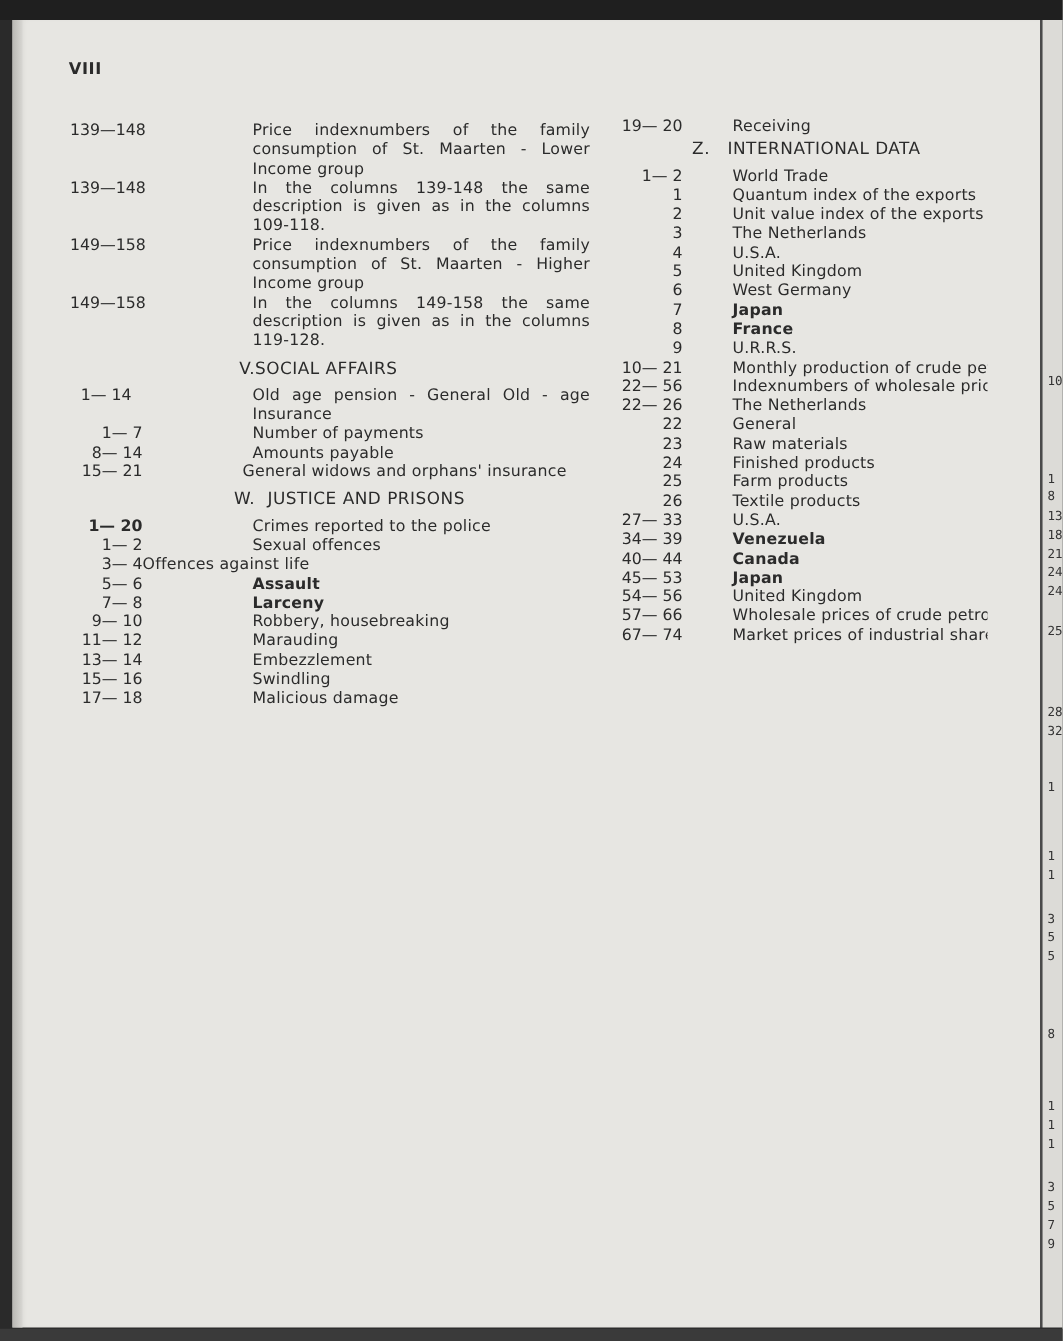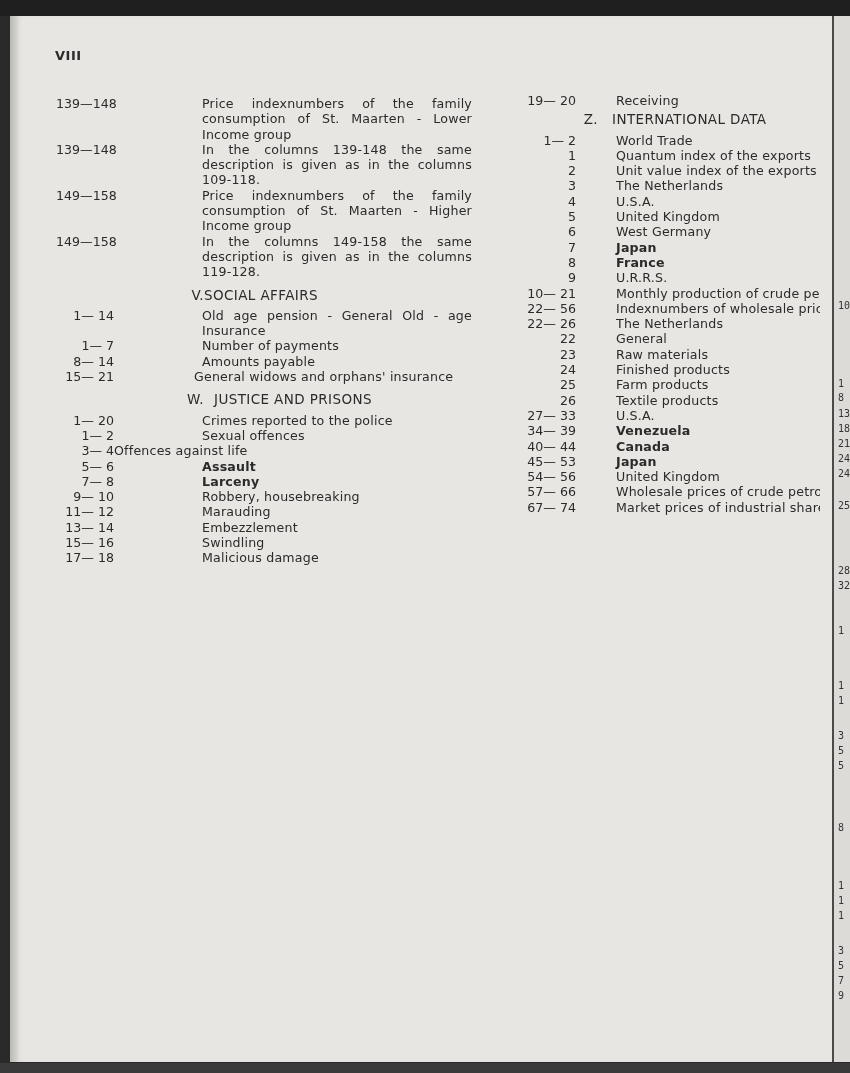--- a/index.html
+++ b/index.html
@@ -48,41 +48,41 @@
     </div>
     <div class="row">
       <span class="num" style="width: 58px;">149—158</span>
       <span class="desc" style="width: 270px; margin-left: 88px;">In the columns 149-158 the same description is given as in the columns 119-128.</span>
     </div>
     <div class="hdr" style="margin-top: 8px;">
       <span class="letter" style="width: 148px;">V.</span>
       <span style="margin-left: 0; text-align: center;">SOCIAL AFFAIRS</span>
     </div>
     <div class="row">
-      <span class="num" style="width: 58px;">1— 14</span>
+      <span class="num" style="width: 58px; text-align: center;">1— 14</span>
       <span class="desc" style="width: 270px; margin-left: 88px;">Old age pension - General Old - age Insurance</span>
     </div>
     <div class="row">
       <span class="num" style="width: 58px;">1— 7</span>
       <span class="desc" style="width: 270px; margin-left: 88px;">Number of payments</span>
     </div>
     <div class="row">
       <span class="num" style="width: 58px;">8— 14</span>
       <span class="desc" style="width: 270px; margin-left: 88px;">Amounts payable</span>
     </div>
     <div class="row">
       <span class="num" style="width: 58px;">15— 21</span>
       <span class="desc" style="width: 270px; margin-left: 80px;">General widows and orphans' insurance</span>
     </div>
     <div class="hdr" style="margin-top: 8px;">
       <span class="letter" style="width: 148px;">W.</span>
       <span style="margin-left: 10px;">JUSTICE AND PRISONS</span>
     </div>
     <div class="row">
-      <span class="num" style="width: 58px;">1— 20</span>
+      <span class="num" style="width: 58px; font-weight: bold;">1— 20</span>
       <span class="desc" style="width: 270px; margin-left: 88px;">Crimes reported to the police</span>
     </div>
     <div class="row">
       <span class="num" style="width: 58px;">1— 2</span>
       <span class="desc" style="width: 270px; margin-left: 88px;">Sexual offences</span>
     </div>
     <div class="row">
       <span class="num" style="width: 58px;">3— 4</span>
       <span class="desc" style="width: 270px; ">Offences against life</span>
     </div>
@@ -109,21 +109,21 @@
     <div class="row">
       <span class="num" style="width: 58px;">15— 16</span>
       <span class="desc" style="width: 270px; margin-left: 88px;">Swindling</span>
     </div>
     <div class="row">
       <span class="num" style="width: 58px;">17— 18</span>
       <span class="desc" style="width: 270px; margin-left: 88px;">Malicious damage</span>
     </div>
   </div>
 
-<div class="col" id="rightcol" style="left:520px;top:93px;width:300px;overflow:hidden;">
+<div class="col" id="rightcol" style="left:490px;top:93px;width:300px;overflow:hidden;">
     <div class="row">
       <span class="num" style="width: 56px;">19— 20</span>
       <span class="desc" style="width: 260px; margin-left: 40px;">Receiving</span>
     </div>
     <div class="hdr">
       <span class="letter" style="width: 78px;">Z.</span>
       <span style="margin-left: 14px;">INTERNATIONAL DATA</span>
     </div>
     <div class="row">
       <span class="num" style="width: 56px;">1— 2</span>

